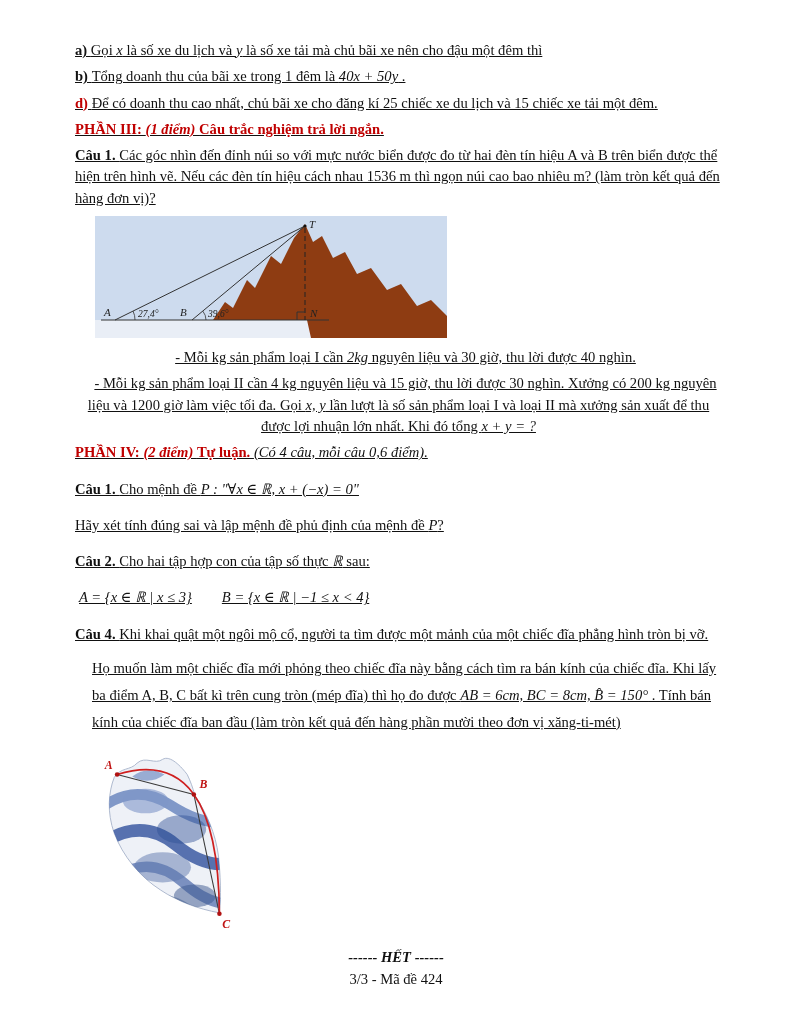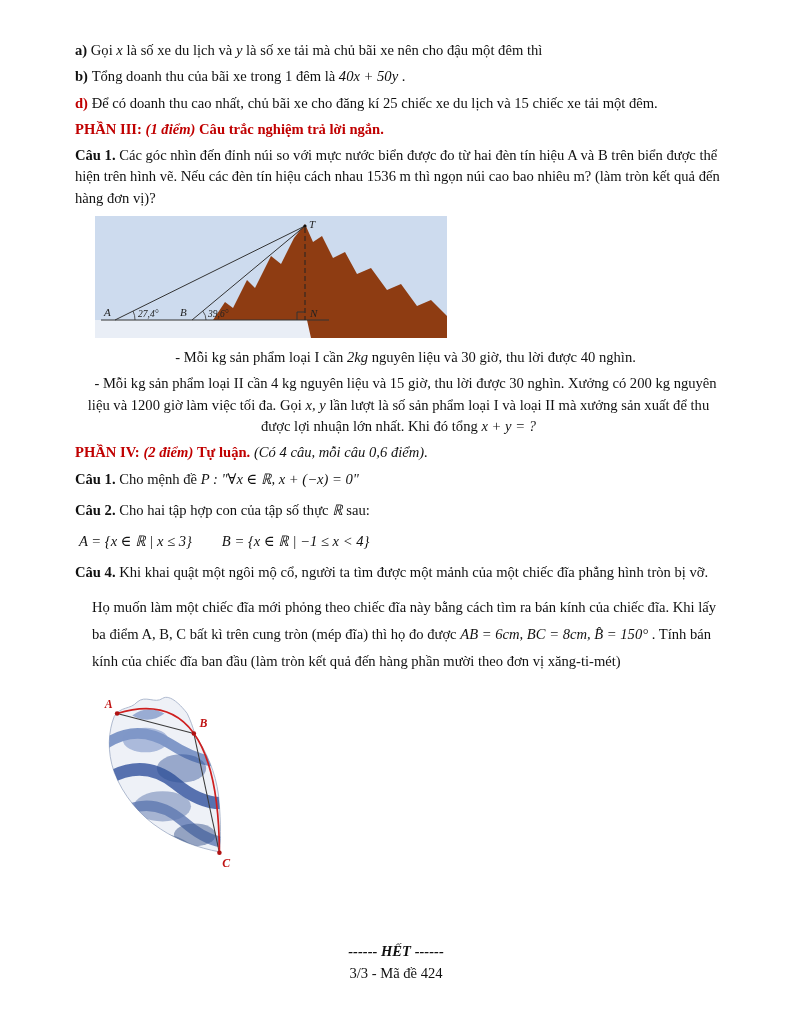--- a/index.html
+++ b/index.html
@@ -4,36 +4,36 @@
 <style>
   * { box-sizing: border-box; }
   html, body { margin: 0; padding: 0; background: #ffffff; }
   .page {
     width: 792px; height: 1024px; position: relative; overflow: hidden;
     background: #ffffff; color: #111;
     font-family: "Liberation Serif", "DejaVu Serif", serif;
     font-size: 14.6px;
   }
   .content { padding: 40px 70px 0 75px; }
-  .para { margin: 0 0 5px 0; line-height: 1.46; }
+  .para { margin: 0 0 5px 0; line-height: 1.46; text-decoration: underline; }
   .b { font-weight: 700; }
   .m { font-style: italic; }
   .red { color: #c00000; }
   .hang { padding-left: 22px; text-indent: -22px; }
   .bullet { text-indent: 14px; text-align: center; }
-  .loose { margin: 0 0 10px 0; }
+  .loose { margin: 15px 0 10px 0; }
   .c4body { line-height: 1.85; margin: 0 0 4px 17px; }
   .setline { padding-left: 4px; }
   .setgap { display: inline-block; width: 30px; }
   .figure { margin: 7px 0 9px 20px; line-height: 0; }
   .figure2 { margin: 4px 0 0 8px; line-height: 0; }
   .diagram text { font-family: "Liberation Serif", "DejaVu Serif", serif; font-style: italic; font-size: 11px; fill: #222; }
   .diagram text.ang { font-size: 9.5px; }
   .diagram text.ptl { font-size: 12.5px; font-weight: 700; fill: #c01414; }
-  .footer { position: absolute; left: 0; bottom: 42px; width: 100%; text-align: center; }
+  .footer { position: absolute; left: 0; bottom: 36px; width: 100%; text-align: center; }
   .het { font-weight: 700; font-style: italic; margin-bottom: 5px; }
 </style>
 </head>
 <body>
 
 <div class="page">
   <div class="content">
 
     <p class="para">
       <span class="b">a) </span><span>Gọi </span><span class="m">x</span><span> là số xe du lịch và </span><span class="m">y</span><span> là số xe tải mà chủ bãi xe nên cho đậu một đêm thì</span>
@@ -88,20 +88,23 @@
     </p>
 
     <p class="para">
       <span class="b red">PHẦN IV: </span><span class="b m red">(2 điểm) </span><span class="b red">Tự luận. </span><span class="m">(Có 4 câu, mỗi câu 0,6 điểm).</span>
     </p>
 
     <p class="para loose">
       <span class="b">Câu 1. </span><span>Cho mệnh đề </span><span class="m">P : "∀x ∈ ℝ, x + (−x) = 0"</span>
     </p>
 
+    <p class="para loose">
+      <span>Hãy xét tính đúng sai và lập mệnh đề phủ định của mệnh đề </span><span class="m">P</span><span>?</span>
+    </p>
 
     <p class="para loose">
       <span class="b">Câu 2. </span><span>Cho hai tập hợp con của tập số thực </span><span class="m">ℝ</span><span> sau:</span>
     </p>
 
     <p class="para loose setline">
       <span class="m">A = {x ∈ ℝ | x ≤ 3}</span><span class="setgap"></span><span class="m">B = {x ∈ ℝ | −1 ≤ x &lt; 4}</span>
     </p>
 
 

